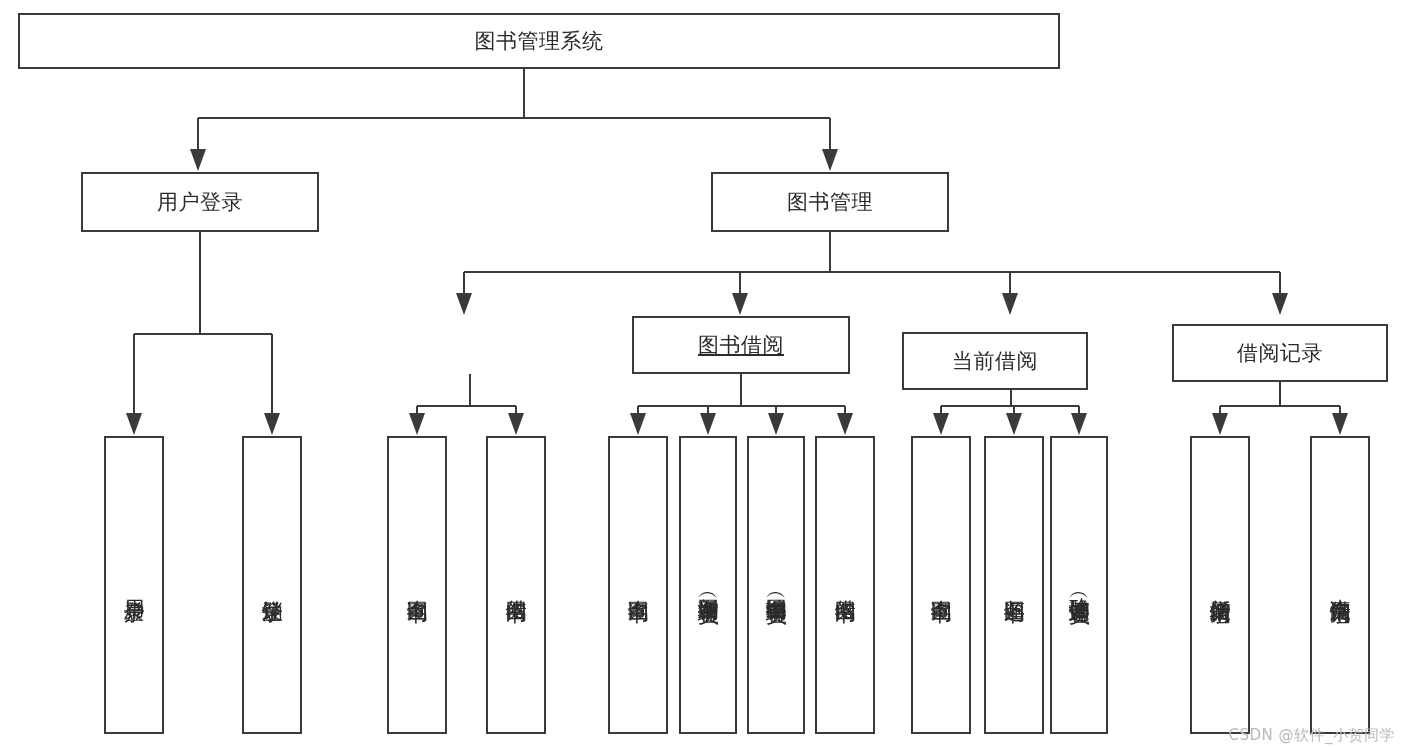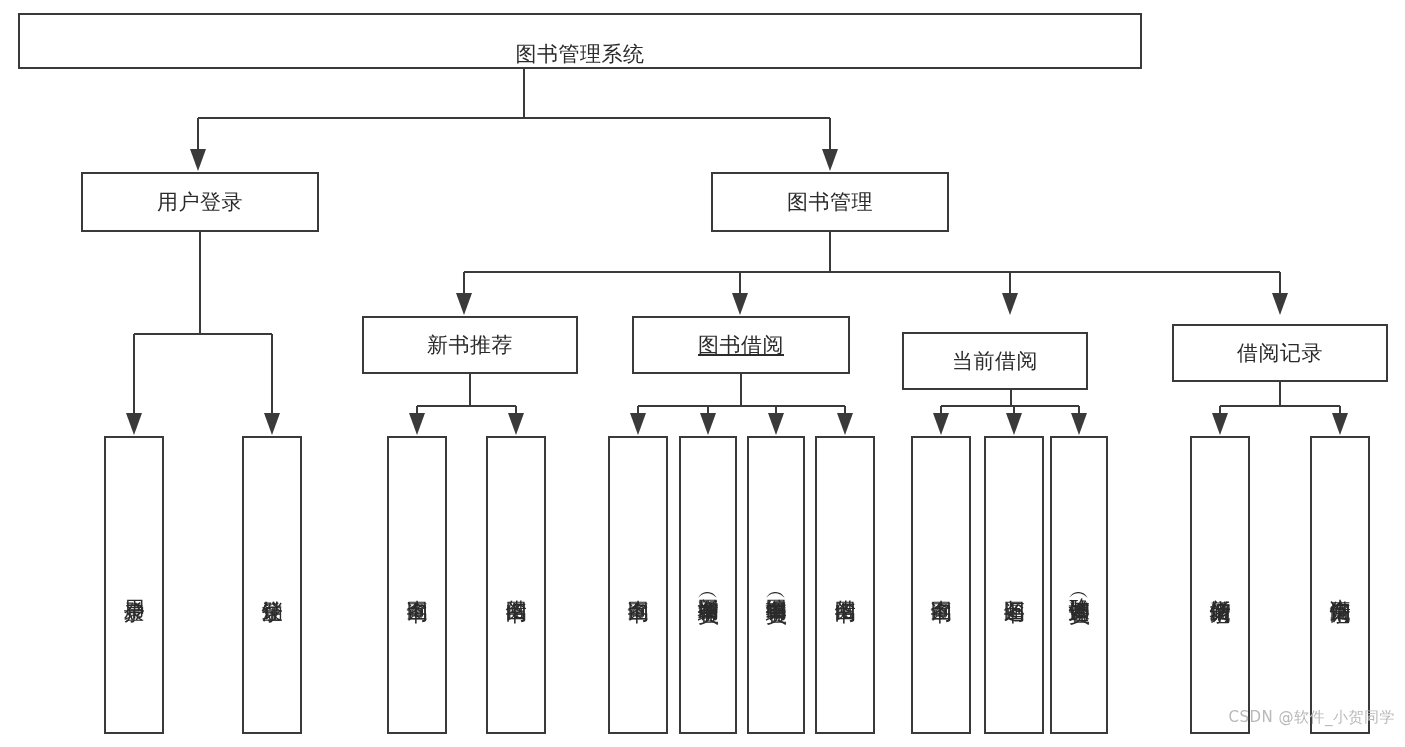--- a/index.html
+++ b/index.html
@@ -61,21 +61,21 @@
     letter-spacing: 1px;
     white-space: normal;
     max-height: 100%;
   }
   .node.vertical.wide .label {
     font-size: 21px;
   }
   #watermark {
     position: absolute;
     right: 10px;
-    bottom: 20px;
+    bottom: 2px;
     font-size: 15px;
     color: #b9b9b9;
     letter-spacing: 0.5px;
     white-space: nowrap;
     pointer-events: none;
   }
 </style>
 </head>
 <body>
 
@@ -129,34 +129,31 @@
       <line x1="1079" y1="406" x2="1079" y2="416" stroke="#3a3a3a" stroke-width="2.5" shape-rendering="crispEdges"></line>
       <polygon points="1071,413 1087,413 1079,435" fill="#3a3a3a"></polygon>
       <line x1="1280" y1="374" x2="1280" y2="406" stroke="#3a3a3a" stroke-width="2.5" shape-rendering="crispEdges"></line>
       <line x1="1220" y1="406" x2="1340" y2="406" stroke="#3a3a3a" stroke-width="2.5" shape-rendering="crispEdges"></line>
       <line x1="1220" y1="406" x2="1220" y2="416" stroke="#3a3a3a" stroke-width="2.5" shape-rendering="crispEdges"></line>
       <polygon points="1212,413 1228,413 1220,435" fill="#3a3a3a"></polygon>
       <line x1="1340" y1="406" x2="1340" y2="416" stroke="#3a3a3a" stroke-width="2.5" shape-rendering="crispEdges"></line>
       <polygon points="1332,413 1348,413 1340,435" fill="#3a3a3a"></polygon>
     </svg>
 
-  <div class="node root horizontal" style="left:18px; top:13px; width:1124px; height:56px;align-items:flex-end;">
+  <div class="node root horizontal" style="left:18px; top:13px; width:1042px; height:56px;">
     <span class="label">图书管理系统</span>
   </div>
 
   <div class="node horizontal" style="left:81px; top:172px; width:238px; height:60px;">
     <span class="label">用户登录</span>
   </div>
   <div class="node horizontal" style="left:711px; top:172px; width:238px; height:60px;">
     <span class="label">图书管理</span>
   </div>
 
-  <div class="node horizontal" style="left:362px; top:316px; width:216px; height:58px;">
-    <span class="label">新书推荐</span>
-  </div>
   <div class="node horizontal" style="left:632px; top:316px; width:218px; height:58px;text-decoration:underline;">
     <span class="label">图书借阅</span>
   </div>
   <div class="node horizontal" style="left:902px; top:332px; width:186px; height:58px;">
     <span class="label">当前借阅</span>
   </div>
   <div class="node horizontal" style="left:1172px; top:316px; width:216px; height:58px;margin-top:8px;">
     <span class="label">借阅记录</span>
   </div>
 

